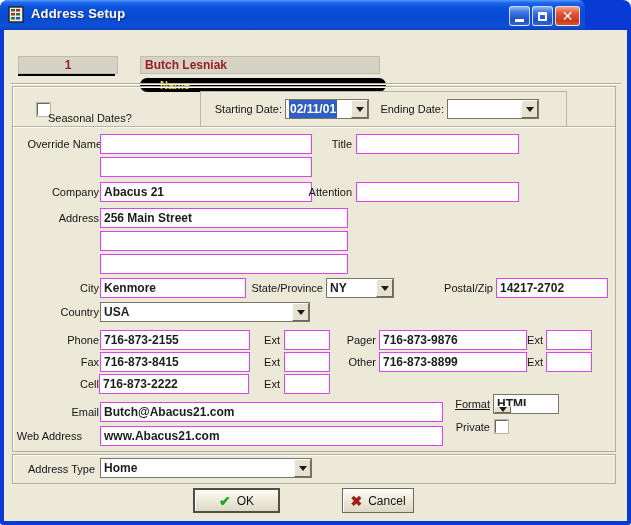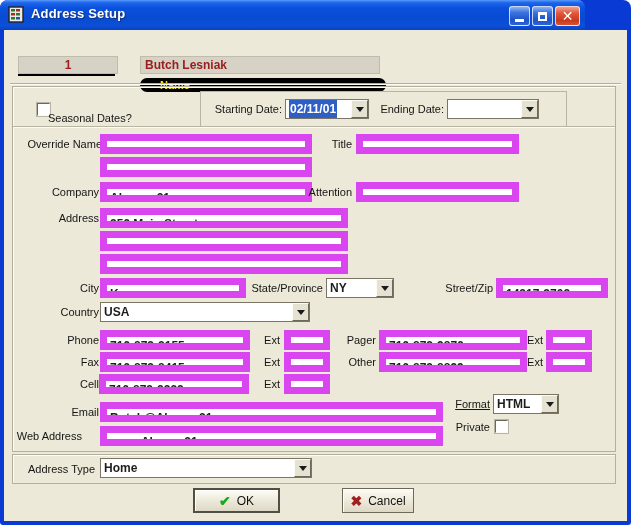--- a/index.html
+++ b/index.html
@@ -23,21 +23,21 @@
   .groove{position:absolute;left:6px;width:611px;top:53px;height:2px;border-top:1px solid #b3af9f;border-bottom:1px solid #fdfcf4;}
 
   .panel{position:absolute;left:8px;top:56px;width:604px;height:366px;border:1px solid #b3af9f;box-shadow:inset 1px 1px 0 #fdfcf4;}
   .strip{position:absolute;left:8px;top:424px;width:604px;height:30px;border:1px solid #b3af9f;box-shadow:inset 1px 1px 0 #fdfcf4;}
 
   .dates-box{position:absolute;left:196px;top:61px;width:367px;height:36px;border:1px solid #b9b5a5;}
   .hsep{position:absolute;left:9px;top:96px;width:602px;height:2px;border-top:1px solid #b9b5a5;border-bottom:1px solid #fdfcf4;}
 
   .lbl{position:absolute;height:20px;line-height:20px;font-size:11px;color:#151515;text-align:right;white-space:nowrap;}
   .lbl-l{position:absolute;height:20px;line-height:20px;font-size:11px;color:#151515;text-align:left;white-space:nowrap;}
-  .inp{position:absolute;height:20px;background:#fff;border:7px solid #d946ef;font-size:12px;font-weight:bold;color:#1d1d1d;line-height:18px;padding:0 3px;white-space:nowrap;overflow:hidden;}
+  .inp{position:absolute;height:20px;background:#fff;border:1px solid #d946ef;font-size:12px;font-weight:bold;color:#1d1d1d;line-height:18px;padding:0 3px;white-space:nowrap;overflow:hidden;}
   .chk{position:absolute;width:13px;height:13px;background:#fff;border:1px solid;border-color:#6d685a #fdfbf5 #fdfbf5 #6d685a;box-shadow:0 0 0 1px #b9b5a5;}
   .combo{position:absolute;height:20px;background:#fff;border:1px solid #7a7565;display:flex;align-items:stretch;}
   .combo-val{flex:1;font-size:12px;font-weight:bold;color:#1d1d1d;line-height:18px;padding:0 3px;white-space:nowrap;overflow:hidden;}
   .combo-val.sel span{background:#2f5fc4;color:#fff;padding:16px 1px;}
   .combo-btn{width:17px;background:#e6e2d2;border:1px solid;border-color:#fdfbf5 #6d685a #6d685a #fdfbf5;display:flex;align-items:center;justify-content:center;cursor:pointer;}
   .arr{width:0;height:0;border-left:4px solid transparent;border-right:4px solid transparent;border-top:5px solid #1a1a1a;}
 
   .btn{position:absolute;height:25px;background:linear-gradient(180deg,#fdfcf6,#ece8d8 55%,#ddd8c6);display:flex;align-items:center;justify-content:center;gap:6px;font-size:12px;color:#111;cursor:pointer;}
   .btn .bicon{font-size:14px;font-weight:bold;line-height:14px;}
   .btn-ok{border:2px solid #514e42;box-shadow:inset 1px 1px 0 #fff;}
@@ -123,21 +123,21 @@
 
     <div class="lbl" style="left:10px;top:248px;width:85px;">City</div>
     <div class="inp" style="left:96px;top:248px;width:146px;">Kenmore</div>
     <div class="lbl" style="left:240px;top:248px;width:79px;">State/Province</div>
     <div class="combo" style="left:322px;top:248px;width:68px;">
       <span class="combo-val">NY</span>
       <span class="combo-btn">
           <i class="arr"></i>
         </span>
     </div>
-    <div class="lbl" style="left:430px;top:248px;width:59px;">Street/Zip</div>
+    <div class="lbl" style="left:430px;top:248px;width:59px;">Postal/Zip</div>
     <div class="inp" style="left:492px;top:248px;width:112px;">14217-2702</div>
 
     <div class="lbl" style="left:10px;top:272px;width:85px;">Country</div>
     <div class="combo" style="left:96px;top:272px;width:210px;">
       <span class="combo-val">USA</span>
       <span class="combo-btn">
           <i class="arr"></i>
         </span>
     </div>
 
@@ -163,21 +163,21 @@
     <div class="inp" style="left:95px;top:344px;width:150px;">716-873-2222</div>
     <div class="lbl" style="left:252px;top:344px;width:24px;">Ext</div>
     <div class="inp" style="left:280px;top:344px;width:46px;"></div>
 
     <div class="lbl" style="left:10px;top:372px;width:85px;">Email</div>
     <div class="inp" style="left:96px;top:372px;width:343px;">Butch@Abacus21.com</div>
     <div class="lbl" style="left:0px;top:396px;width:78px;">Web Address</div>
     <div class="inp" style="left:96px;top:396px;width:343px;">www.Abacus21.com</div>
 
     <div class="lbl" style="left:420px;top:364px;width:66px;text-decoration:underline;">Format</div>
-    <div class="combo" style="left:489px;top:364px;width:66px;">
+    <div class="combo" style="left:489px;top:364px;width:66px;flex-direction:column;">
       <span class="combo-val">HTML</span>
       <span class="combo-btn">
           <i class="arr"></i>
         </span>
     </div>
     <div class="lbl" style="left:420px;top:387px;width:66px;">Private</div>
     <div class="chk" style="left:491px;top:390px;"></div>
 
     <div class="strip"></div>
     <div class="lbl" style="left:6px;top:429px;width:85px;">Address Type</div>

